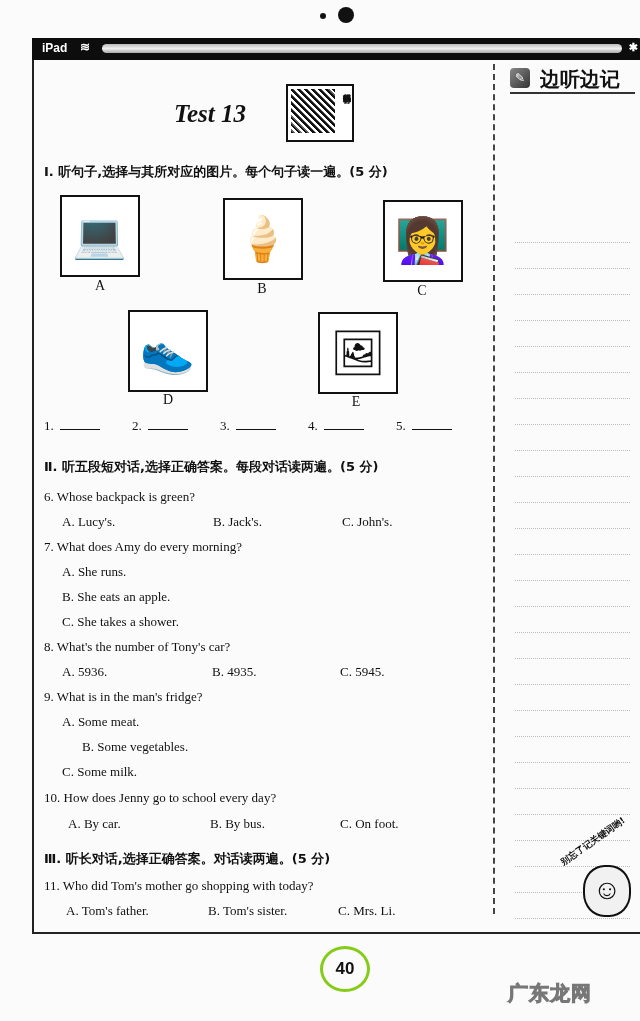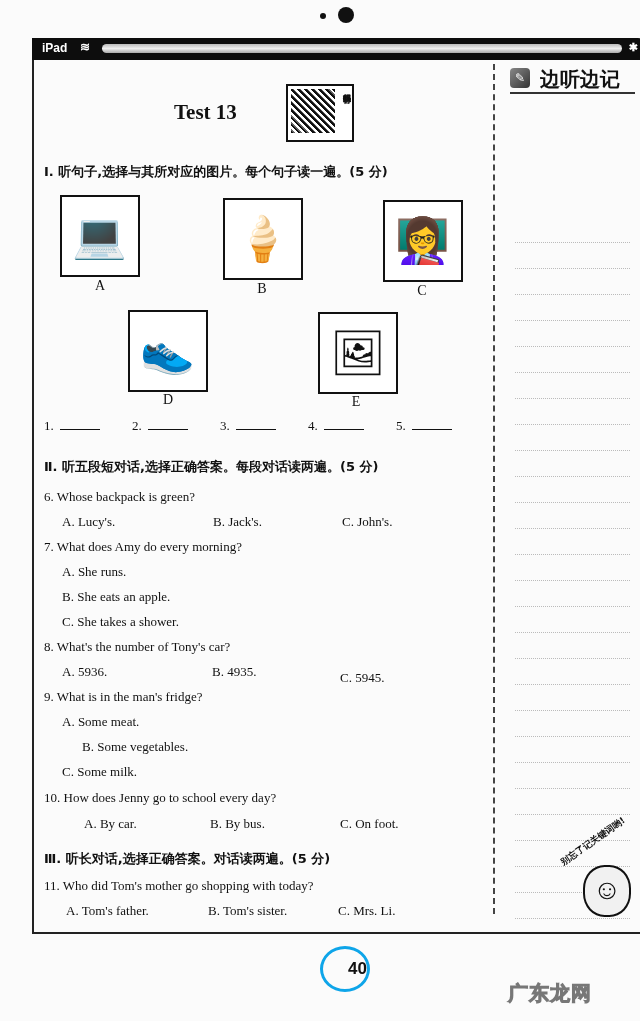--- a/index.html
+++ b/index.html
@@ -28,21 +28,21 @@
 
   .frame {
     left:32px; top:60px; width:608px; height:872px;
     border-left:2px solid #222; border-bottom:2px solid #222;
   }
   .divider {
     left:493px; top:64px; height:850px; width:0;
     border-left:2px dashed #444;
   }
 
-  .title { left:174px; top:100px; font-size:21px; font-weight:bold; }
+  .title { left:174px; top:100px; font-size:25px; font-weight:bold;font-style:italic; }
   .qr {
     left:286px; top:84px; width:64px; height:54px; border:2px solid #111;
     background:#fff;
   }
   .qr .code {
     position:absolute; left:3px; top:3px; width:44px; height:44px;
     background:
       repeating-linear-gradient(45deg,#111 0 2px,#666 2px 3px,#fff 3px 5px),
       #111;
   }
@@ -76,22 +76,22 @@
   .plabel { font-size:14px; width:80px; text-align:center; }
 
   .blanks { left:44px; top:418px; font-size:13px; display:flex; gap:0; }
   .blank { width:88px; white-space:nowrap; }
   .blank .u { display:inline-block; width:40px; border-bottom:1px solid #111; margin-left:6px; }
 
   .q { font-size:13px; white-space:nowrap; }
   .opt { font-size:13px; white-space:nowrap; }
 
   .pageno {
-    left:320px; top:946px; width:44px; height:40px; border:3px solid #0ea5e9; border-radius:50%;
-    text-align:right; line-height:40px; font-family:"Liberation Sans", sans-serif; font-size:17px; font-weight:bold;
+    left:320px; top:946px; width:44px; height:40px; border:3px solid #84cc16; border-radius:50%;
+    text-align:center; line-height:40px; font-family:"Liberation Sans", sans-serif; font-size:17px; font-weight:bold;
   }
   .watermark {
     left:508px; top:980px; font-family:"DejaVu Sans", sans-serif; font-size:20px; font-weight:bold;
     color:#fff; -webkit-text-stroke:1px #777; letter-spacing:1px;
   }
   .mascot { left:565px; top:855px; width:70px; height:70px; }
   .mascot .bubble {
     position:absolute; left:-10px; top:-20px; font-family:"DejaVu Sans", sans-serif; font-size:9px; font-weight:bold;
     transform:rotate(-35deg); white-space:nowrap;
   }
@@ -203,29 +203,29 @@
 <div class="abs opt" style="left:342px; top:514px;">C. John's.</div>
 
 <div class="abs q" style="left:44px; top:539px;">7. What does Amy do every morning?</div>
 <div class="abs opt" style="left:62px; top:564px;">A. She runs.</div>
 <div class="abs opt" style="left:62px; top:589px;">B. She eats an apple.</div>
 <div class="abs opt" style="left:62px; top:614px;">C. She takes a shower.</div>
 
 <div class="abs q" style="left:44px; top:639px;">8. What's the number of Tony's car?</div>
 <div class="abs opt" style="left:62px; top:664px;">A. 5936.</div>
 <div class="abs opt" style="left:212px; top:664px;">B. 4935.</div>
-<div class="abs opt" style="left:340px; top:664px;margin-top:6px;">C. 5945.</div>
+<div class="abs opt" style="left:340px; top:664px;">C. 5945.</div>
 
 <div class="abs q" style="left:44px; top:689px;">9. What is in the man's fridge?</div>
 <div class="abs opt" style="left:62px; top:714px;">A. Some meat.</div>
 <div class="abs opt" style="left:46px; top:739px;margin-left:36px;">B. Some vegetables.</div>
 <div class="abs opt" style="left:62px; top:764px;">C. Some milk.</div>
 
 <div class="abs q" style="left:44px; top:790px;">10. How does Jenny go to school every day?</div>
-<div class="abs opt" style="left:68px; top:816px;margin-left:16px;">A. By car.</div>
+<div class="abs opt" style="left:68px; top:816px;">A. By car.</div>
 <div class="abs opt" style="left:210px; top:816px;">B. By bus.</div>
 <div class="abs opt" style="left:340px; top:816px;">C. On foot.</div>
 
 <div class="abs sec" style="left:44px; top:850px;">Ⅲ. 听长对话,选择正确答案。对话读两遍。(5 分)</div>
 <div class="abs q" style="left:44px; top:878px;">11. Who did Tom's mother go shopping with today?</div>
 <div class="abs opt" style="left:66px; top:903px;">A. Tom's father.</div>
 <div class="abs opt" style="left:208px; top:903px;">B. Tom's sister.</div>
 <div class="abs opt" style="left:338px; top:903px;">C. Mrs. Li.</div>
 
 <div class="abs mascot">

